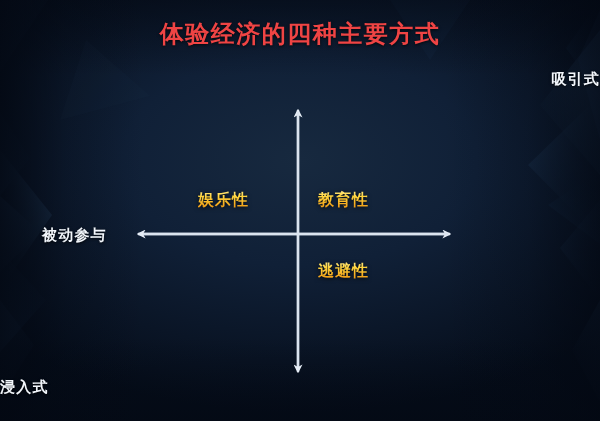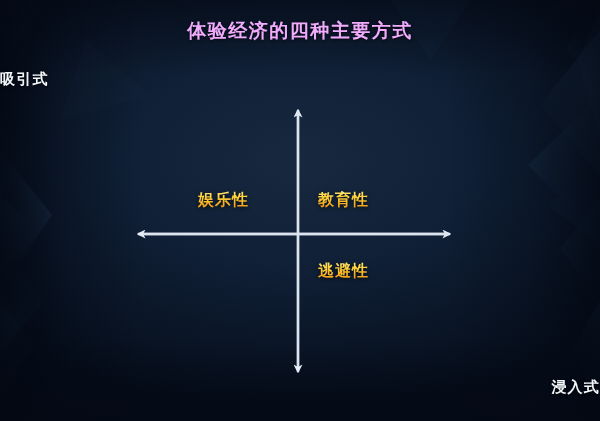--- a/index.html
+++ b/index.html
@@ -40,22 +40,22 @@
   }
   .bg-poly svg { display: block; width: 600px; height: 421px; }
 
   
   .title {
     position: absolute;
     left: 0;
     right: 0;
     top: 18px;
     text-align: center;
-    color: #f0abfc;
-    font-size: 19px;
+    color: #ef4444;
+    font-size: 24px;
     font-weight: bold;
     letter-spacing: 1.5px;
     text-shadow: 0 1px 3px rgba(0,0,0,0.75);
     white-space: nowrap;
   }
 
   
   .axes {
     position: absolute;
     inset: 0;
@@ -66,22 +66,22 @@
   
   .axis-label {
     position: absolute;
     color: #f2f6fb;
     font-size: 15px;
     font-weight: bold;
     letter-spacing: 1.2px;
     white-space: nowrap;
     text-shadow: 0 1px 3px rgba(0,0,0,0.8);
   }
-  .axis-top    { left: 0; right: 0; top: 70px; text-align: left; font-family: Liberation Mono, monospace; }
-  .axis-bottom { left: 0; right: 0; top: 378px; text-align: right; }
+  .axis-top    { left: 0; right: 0; top: 70px; text-align: right; font-family: Liberation Mono, monospace; }
+  .axis-bottom { left: 0; right: 0; top: 378px; text-align: left; }
   .axis-left   { left: 42px;  top: 226px; }
   .axis-right  { left: 464px; top: 226px; }
 
   
   .quad {
     position: absolute;
     font-size: 16px;
     font-weight: bold;
     letter-spacing: 1px;
     white-space: nowrap;
@@ -170,20 +170,21 @@
       <line x1="140" y1="234" x2="450" y2="234" stroke="#dbe4ef" stroke-width="2.4" marker-end="url(#arrow-right)"></line>
 
       <line x1="448" y1="234" x2="138" y2="234" stroke="#dbe4ef" stroke-width="2.4" marker-end="url(#arrow-left)"></line>
     </svg>
   </div>
 
   <div class="axis-label axis-top">吸引式</div>
 
   <div class="axis-label axis-bottom">浸入式</div>
 
+  <div class="axis-label axis-left">被动参与</div>
 
 
   <div class="quad quad-tl">娱乐性</div>
 
   <div class="quad quad-tr">教育性</div>
 
 
   <div class="quad quad-br">逃避性</div>
 
 </div>

